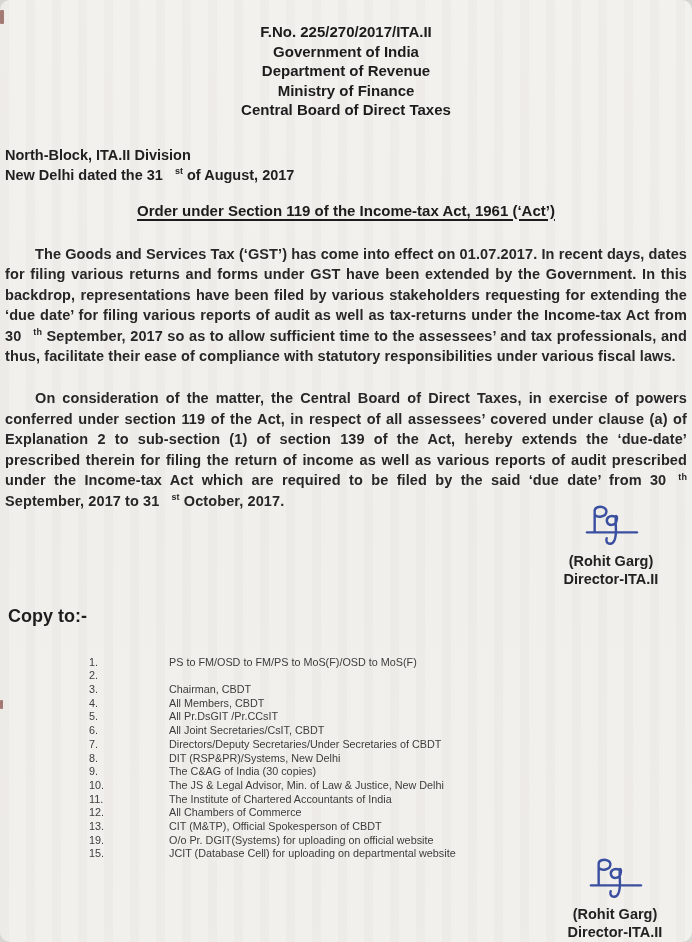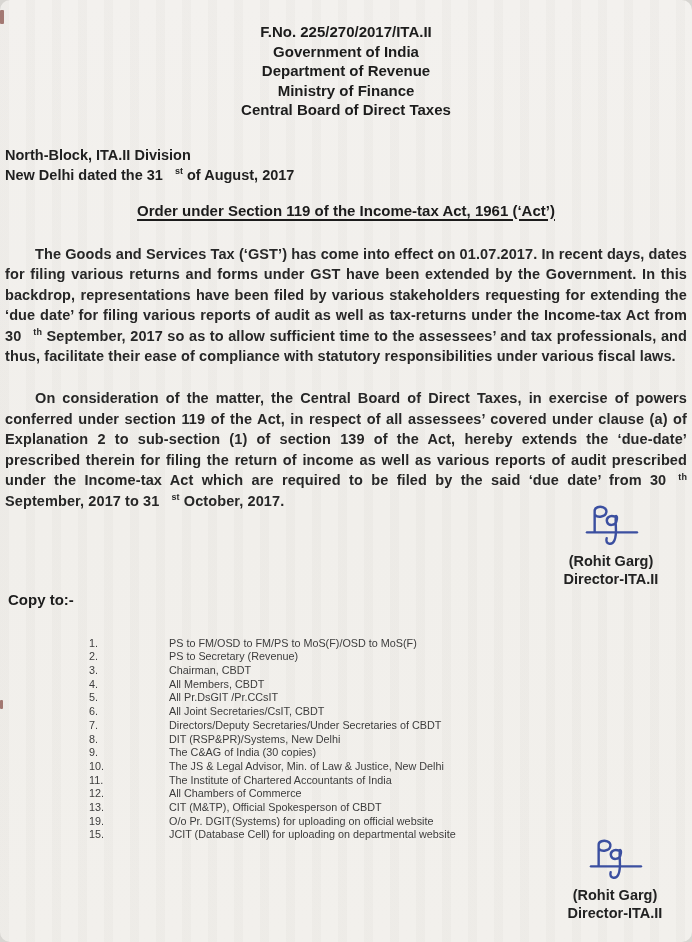--- a/index.html
+++ b/index.html
@@ -43,21 +43,21 @@
   sup{font-size:9px; line-height:0; vertical-align:super; font-weight:600;padding-left:12px;}
 
   .sigblock{
     width:140px; margin:-8px 6px 0 auto;
     text-align:center;
   }
   .sigblock svg{display:block;margin:0 auto -2px auto;}
   .signame{font-size:14.5px;font-weight:700;color:#222;line-height:18px;}
   .sigdesig{font-size:14.5px;font-weight:700;color:#222;line-height:18px;}
 
-  .copylabel{font-size:15px;font-weight:700;color:#1d1d1d;margin-top:3px;padding-left:3px;}
+  .copylabel{font-size:18px;font-weight:700;color:#1d1d1d;margin-top:18px;padding-left:3px;}
 
   .copylist{margin-top:29px;}
   .copy-row{display:flex;font-size:10.8px;line-height:13.7px;color:#3c3c3c;}
   .copy-row .num{margin-left:84px;width:80px;flex:none;}
   .copy-row .itm{flex:1;}
 
   .sigblock.bottom{margin-top:-4px;margin-right:2px;}
 </style>
 </head>
 <body>
@@ -99,21 +99,20 @@
 
   <div class="copylabel">Copy to:-</div>
 
   <div class="copylist">
     <div class="copy-row">
         <span class="num">1.</span>
         <span class="itm">PS to FM/OSD to FM/PS to MoS(F)/OSD to MoS(F)</span>
       </div>
     <div class="copy-row">
         <span class="num">2.</span>
-        <span class="itm">PS to Secretary (Revenue)</span>
       </div>
     <div class="copy-row">
         <span class="num">3.</span>
         <span class="itm">Chairman, CBDT</span>
       </div>
     <div class="copy-row">
         <span class="num">4.</span>
         <span class="itm">All Members, CBDT</span>
       </div>
     <div class="copy-row">

